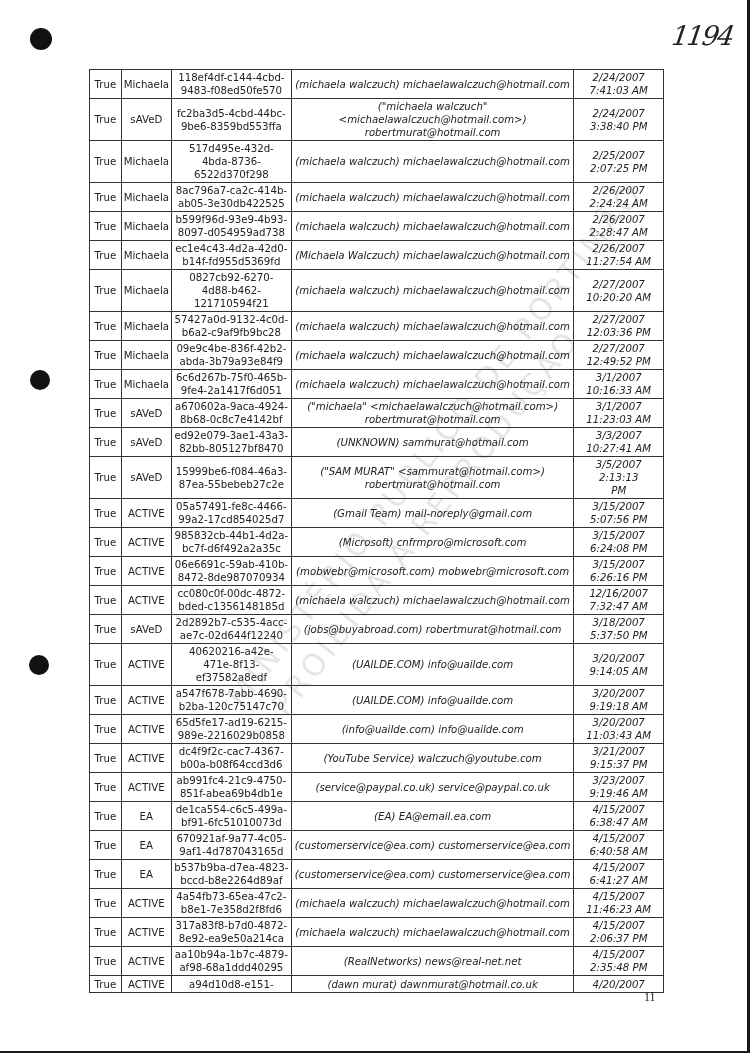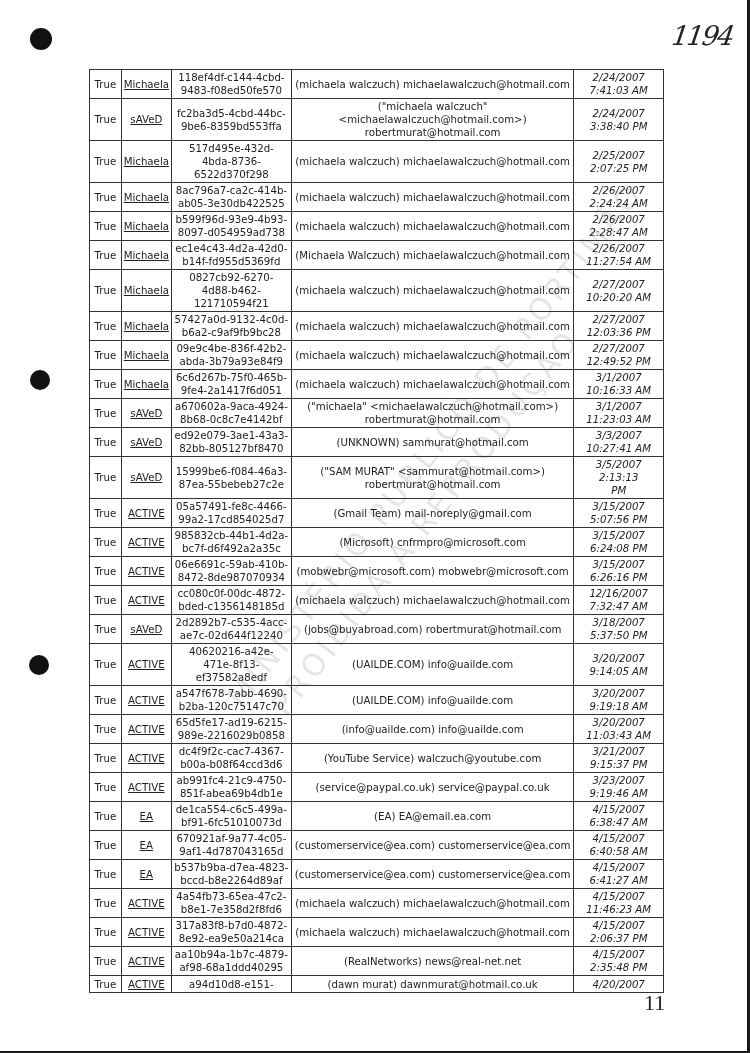--- a/index.html
+++ b/index.html
@@ -4,28 +4,28 @@
 <style>
   html, body { margin:0; padding:0; background:#ffffff; }
   body { width:750px; height:1053px; position:relative; overflow:hidden; font-family:"DejaVu Sans", sans-serif; }
   .page-edge-right { position:absolute; right:0; top:0; width:3px; height:1053px; background:#1a1a1a; }
   .page-edge-bottom { position:absolute; left:0; bottom:0; width:750px; height:2px; background:#1a1a1a; }
   .punch { position:absolute; border-radius:50%; background:#111; }
   .punch.p1 { left:30px; top:28px; width:22px; height:22px; }
   .punch.p2 { left:30px; top:370px; width:20px; height:20px; }
   .punch.p3 { left:29px; top:655px; width:20px; height:20px; }
   .handwritten { position:absolute; left:672px; top:20px; font-family:"DejaVu Serif", serif; font-style:italic; font-size:27px; color:#222; letter-spacing:-2px; transform:skewX(-8deg); }
-  .page-number { position:absolute; left:644px; top:990px; font-family:"Liberation Serif", serif; font-size:22px; color:#222; }
+  .page-number { position:absolute; left:644px; top:990px; font-family:"Liberation Serif", serif; font-size:12px; color:#222; }
   .watermark { position:absolute; left:150px; top:470px; width:520px; transform:rotate(-52deg); transform-origin:center; pointer-events:none; text-align:center; color:rgba(0,0,0,0.10); font-family:"DejaVu Sans", sans-serif; font-size:30px; line-height:40px; letter-spacing:4px; white-space:nowrap; }
   table.log { position:absolute; left:89px; top:69px; width:575px; border-collapse:collapse; font-size:10.2px; color:#222;padding-left:17px; }
   table.log td { border:1px solid #333; text-align:center; vertical-align:middle; padding:1px 2px; line-height:13px; }
   td.c-flag { width:27px; }
-  td.c-folder { width:40px;text-decoration:underline; }
+  td.c-folder { width:40px; }
   td.c-id { width:117px;margin-left:48px; }
-  td.c-from { width:283px; }
+  td.c-from { width:283px;font-style:italic; }
   td.c-date { width:86px;font-style:italic; }
   tr.r2 td { height:26px; }
   tr.r3 td { height:38px; }
   tr.r1 td { height:14px; }
 </style>
 </head>
 <body>
 
 <div class="page-edge-right"></div>
 <div class="page-edge-bottom"></div>

